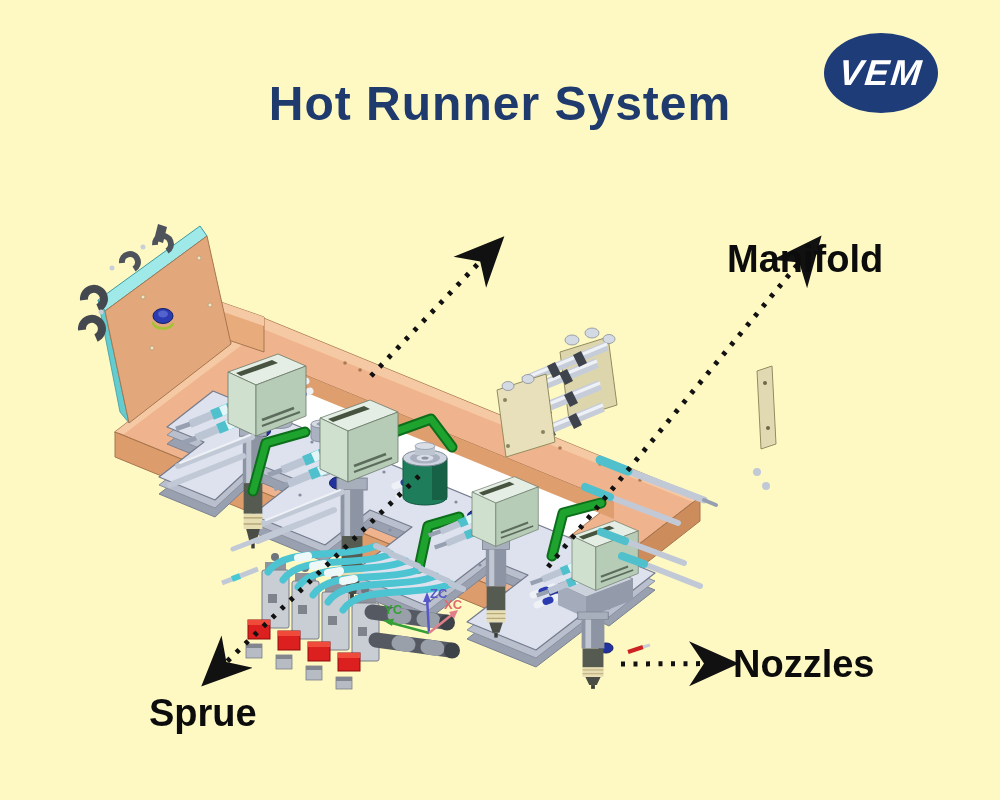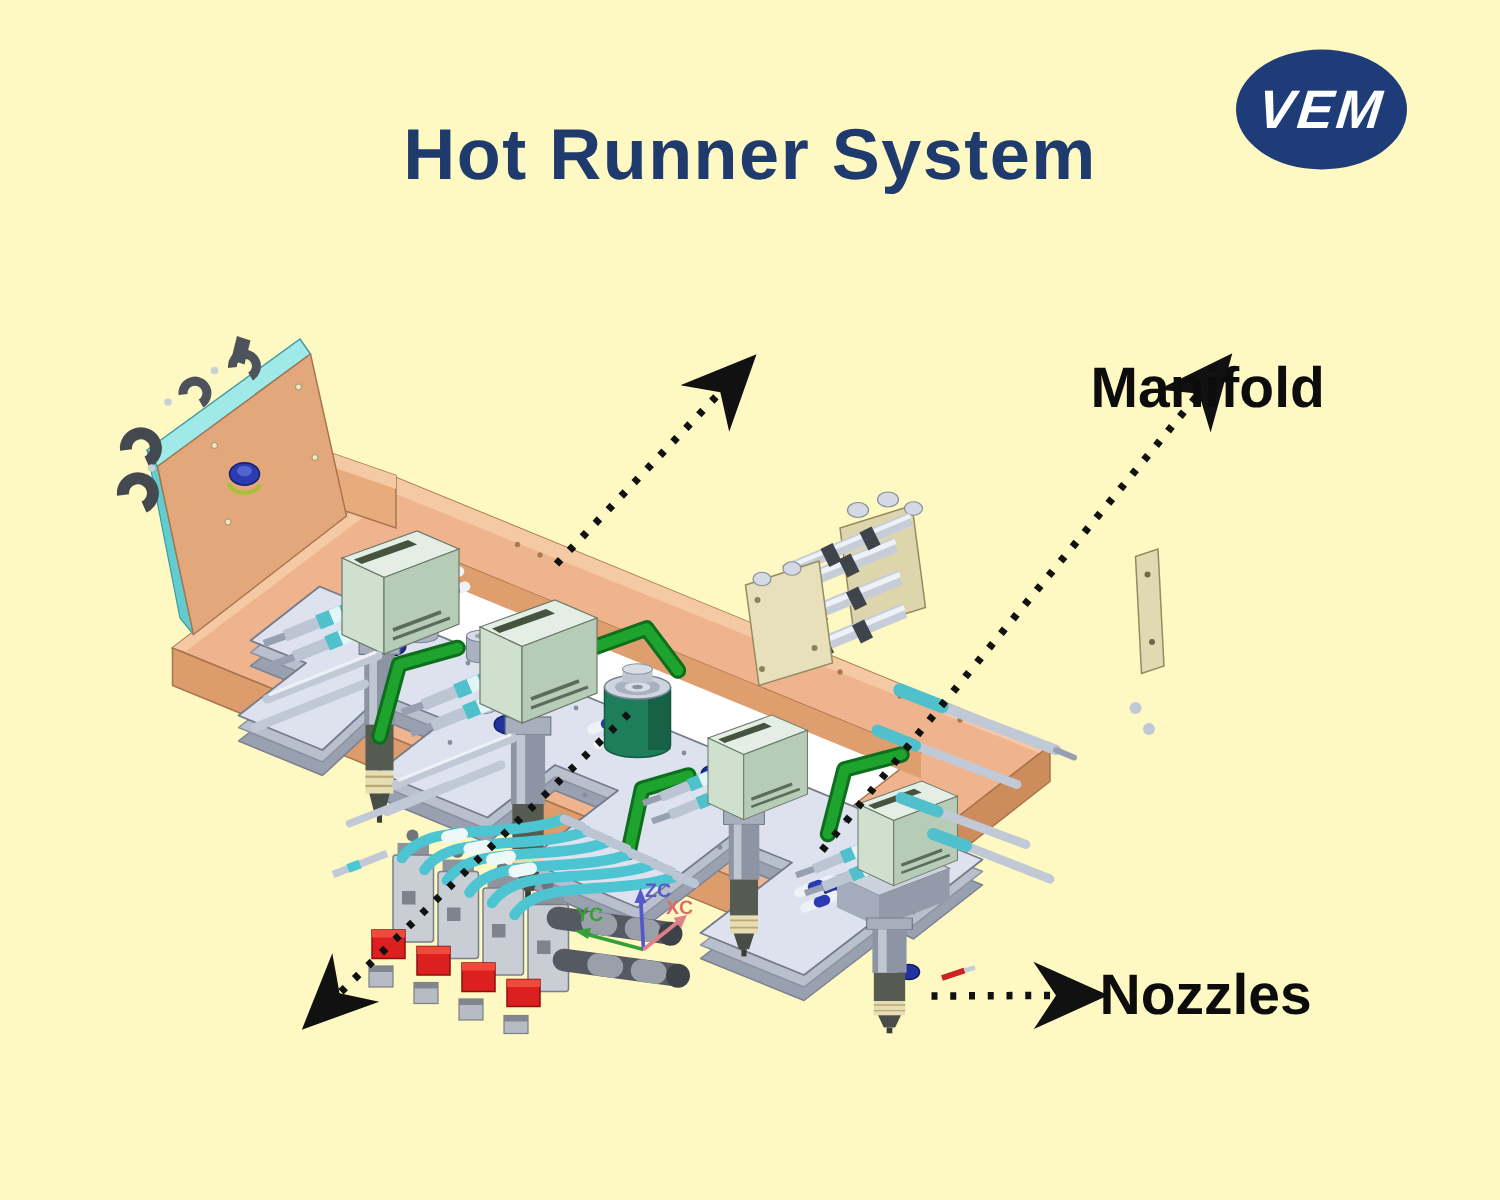--- a/index.html
+++ b/index.html
@@ -369,14 +369,15 @@
     <g stroke="#111" stroke-width="5" stroke-dasharray="4 8.5" fill="none">
       <line x1="371" y1="376" x2="494" y2="247" marker-end="url(#ah)"></line>
       <line x1="548" y1="567" x2="812" y2="247" marker-end="url(#ah)"></line>
       <line x1="621" y1="664" x2="724" y2="663.5" marker-end="url(#ah)"></line>
       <line x1="419" y1="476" x2="212" y2="676" marker-end="url(#ah)"></line>
     </g>
   </svg>
 
   <div class="callout" id="lbl-manifold">Manifold</div>
   <div class="callout" id="lbl-nozzles">Nozzles</div>
+  <div class="callout" id="lbl-sprue">Sprue</div>
 
 </div>
 
 </body></html>

